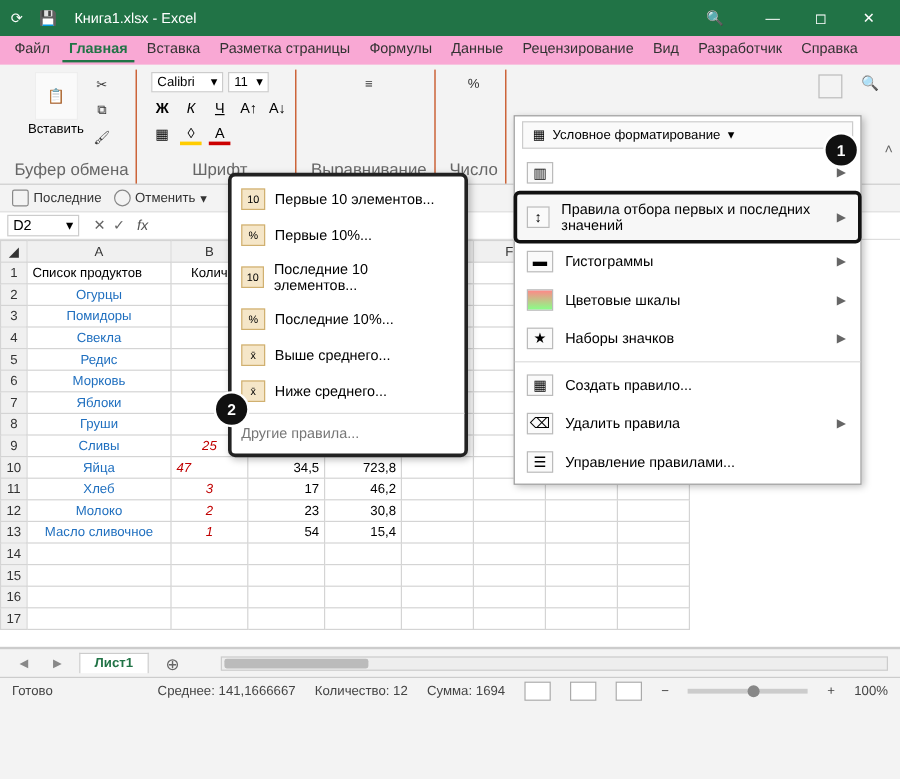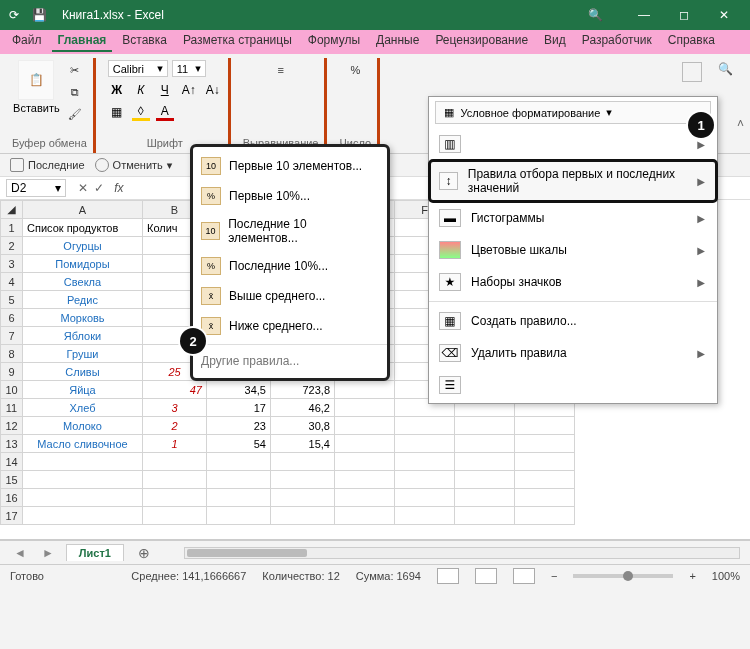--- a/index.html
+++ b/index.html
@@ -16,23 +16,23 @@
   .titlebar .win-btn { width:40px; height:30px; display:flex; align-items:center; justify-content:center; color:#fff; }
   .tb-icon { width:16px; height:16px; display:flex; align-items:center; justify-content:center; color:#fff; }
 
   
   .menubar { background:#f9a8d4; height:24px; display:flex; align-items:flex-start; padding:0 6px; gap:4px; border-bottom:0; font-size:12px; color:#333; }
   .menubar .menu-item { padding:3px 6px; cursor:default; }
   .menubar .menu-item.active { color:#217346; border-bottom:2px solid #217346; font-weight:600; }
 
   
   .ribbon { background:#f3f3f3; height:100px; border-bottom:1px solid #ccc; display:flex; padding:4px 6px 0 6px; gap:6px; position:relative; }
-  .ribbon-group { display:flex; flex-direction:column; align-items:center; padding:2px 6px; border-right:3px solid #c2410c; }
+  .ribbon-group { display:flex; flex-direction:column; align-items:center; padding:2px 6px; border-right:1px solid #c2410c; }
   .ribbon-group:last-child{border-right:none;}
-  .ribbon-group .group-label { font-size:11px; color:#666; margin-top:auto; padding:2px 0; }
+  .ribbon-group .group-label { font-size:14px; color:#666; margin-top:auto; padding:2px 0; }
   .rg-content { display:flex; gap:4px; align-items:flex-start; }
   .rg-col { display:flex; flex-direction:column; gap:2px; align-items:center; }
   .rb-btn { padding:2px 4px; font-size:11px; display:flex; align-items:center; gap:2px; color:#333; cursor:default; min-height:20px; }
   .rb-big { width:36px; height:40px; background:#fafafa; border:1px solid #eee; display:flex; align-items:center; justify-content:center; }
   .font-select { font-size:11px; border:1px solid #ccc; padding:1px 4px; background:#fff; min-width:60px; display:flex; justify-content:space-between; align-items:center; }
   .font-row { display:flex; gap:4px; }
   .fmt-row { display:flex; gap:6px; margin-top:2px; }
   .fmt-btn { width:18px; height:18px; display:flex; align-items:center; justify-content:center; font-size:12px; }
 
   
@@ -232,21 +232,21 @@
       <th class="colh col-rest">E</th>
       <th class="colh col-rest">F</th>
       <th class="colh col-rest">G</th>
       <th class="colh col-rest">H</th>
     </tr>
     </tbody>
       <tbody id="grid-body">
         <tr>
           <th class="rowh">1</th>
           <td class="">Список продуктов</td>
-          <td class="" style="">Колич</td>
+          <td class="" style="text-align:center;">Колич</td>
           <td class="cell-num"></td>
           <td class="cell-num "></td>
           <td></td>
           <td></td>
           <td></td>
           <td></td>
         </tr>
         <tr>
           <th class="rowh">2</th>
           <td class="cell-blue">Огурцы</td>
@@ -331,21 +331,21 @@
           <td class="cell-num"></td>
           <td class="cell-num "></td>
           <td></td>
           <td></td>
           <td></td>
           <td></td>
         </tr>
         <tr>
           <th class="rowh">10</th>
           <td class="cell-blue">Яйца</td>
-          <td class="cell-red" style="text-align:right;">47</td>
+          <td class="cell-red" style="text-align:left;">47</td>
           <td class="cell-num">34,5</td>
           <td class="cell-num ">723,8</td>
           <td></td>
           <td></td>
           <td></td>
           <td></td>
         </tr>
         <tr>
           <th class="rowh">11</th>
           <td class="cell-blue">Хлеб</td>
@@ -489,20 +489,21 @@
     <span class="mm-ico grey">▦</span>
     <span>Создать правило...</span>
   </div>
   <div class="mm-item">
     <span class="mm-ico grey">⌫</span>
     <span>Удалить правила</span>
     <span class="mm-arrow">▶</span>
   </div>
   <div class="mm-item">
     <span class="mm-ico grey">☰</span>
+    <span>Управление правилами...</span>
   </div>
 </div>
 
 <div class="dropdown submenu">
   <div class="dd-item">
       <span class="dd-icon">10</span>
       <span>Первые 10 элементов...</span>
     </div>
   <div class="dd-item">
       <span class="dd-icon">%</span>

